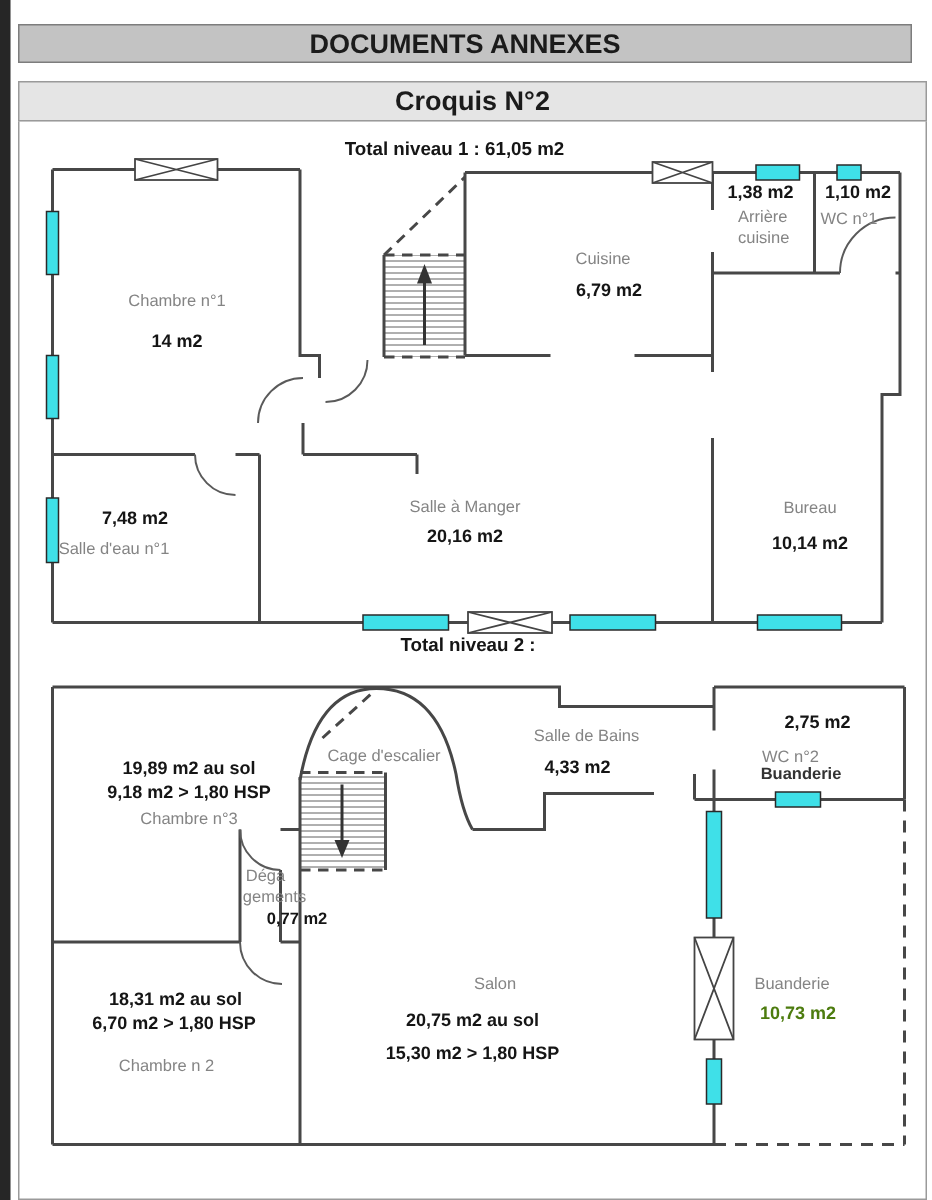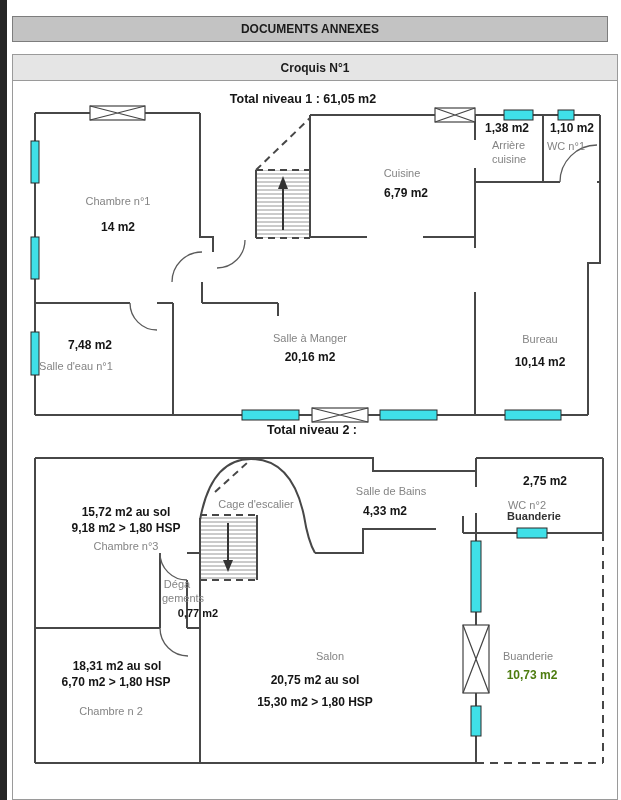--- a/index.html
+++ b/index.html
@@ -1,20 +1,20 @@
 <!DOCTYPE html>
 <html><head>
 <meta charset="utf-8">
 <style>
   html,body{margin:0;padding:0;background:#fff;}
   #stage{position:relative;width:621px;height:800px;background:#fff;overflow:hidden;
          font-family:"Liberation Sans","DejaVu Sans",sans-serif;}
   #left-strip{position:absolute;left:0;top:0;width:7px;height:800px;background:#262626;}
   .bar{position:absolute;display:flex;align-items:center;justify-content:center;
-       font-weight:bold;font-size:12px;color:#1b1b1b;}
+       font-weight:bold;font-size:18px;color:#1b1b1b;}
   #header-bar{left:12px;top:16px;width:594px;height:24px;background:#c3c3c3;border:1px solid #7d7d7d;}
   #croquis-box{position:absolute;left:12px;top:54px;width:604px;height:744px;border:1px solid #9a9a9a;background:#fff;}
   #croquis-bar{left:12px;top:54px;width:604px;height:25px;background:#e5e5e5;border:1px solid #9a9a9a;}
   svg{position:absolute;left:0;top:0;}
   .lbl,.val,.val13,.val-sm,.lbl-c{position:absolute;transform:translateX(-50%);white-space:nowrap;text-align:left;}
   .lbl{font-size:11px;color:#848484;}
   .lbl-c{font-size:11px;color:#848484;white-space:normal;line-height:1.25;}
   .val{font-size:12px;font-weight:bold;color:#151515;}
   .val13{font-size:12.5px;font-weight:bold;color:#151515;}
   .val-sm{font-size:11px;font-weight:bold;color:#151515;padding-left:28px;}
@@ -26,21 +26,21 @@
 
 <div id="stage">
   <div id="left-strip"></div>
 
   <div id="header-bar" class="bar">
     <span>DOCUMENTS ANNEXES</span>
   </div>
 
   <div id="croquis-box"></div>
   <div id="croquis-bar" class="bar">
-    <span>Croquis N°1</span>
+    <span>Croquis N°2</span>
   </div>
 
   <svg width="621" height="800" viewBox="0 0 621 800">
     <defs>
       <pattern id="hatch" width="4" height="4" patternUnits="userSpaceOnUse">
         <path d="M0,2 H4" stroke="#7a7a7a" stroke-width="0.8"></path>
       </pattern>
     </defs>
 
     <g>
@@ -169,21 +169,21 @@
   <div class="lbl" style="left:76px;top:360px">Salle d'eau n°1</div>
 
   <div class="lbl" style="left:310px;top:332px">Salle à Manger</div>
   <div class="val" style="left:310px;top:350px">20,16 m2</div>
 
   <div class="lbl" style="left:540px;top:333px">Bureau</div>
   <div class="val" style="left:540px;top:355px">10,14 m2</div>
 
   <div class="val13" style="left:312px;top:423px">Total niveau 2 :</div>
 
-  <div class="val" style="left:126px;top:505px">15,72 m2 au sol</div>
+  <div class="val" style="left:126px;top:505px">19,89 m2 au sol</div>
   <div class="val" style="left:126px;top:521px">9,18 m2 &gt; 1,80 HSP</div>
   <div class="lbl" style="left:126px;top:540px">Chambre n°3</div>
 
   <div class="lbl" style="left:256px;top:498px">Cage d'escalier</div>
 
   <div class="lbl" style="left:391px;top:485px">Salle de Bains</div>
   <div class="val" style="left:385px;top:504px">4,33 m2</div>
 
   <div class="val" style="left:545px;top:474px">2,75 m2</div>
   <div class="lbl" style="left:527px;top:499px">WC n°2</div>

